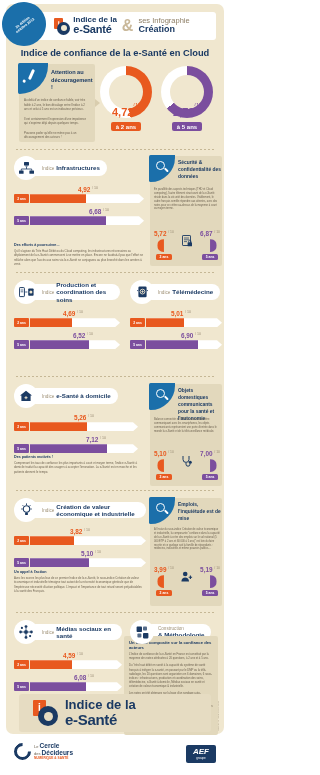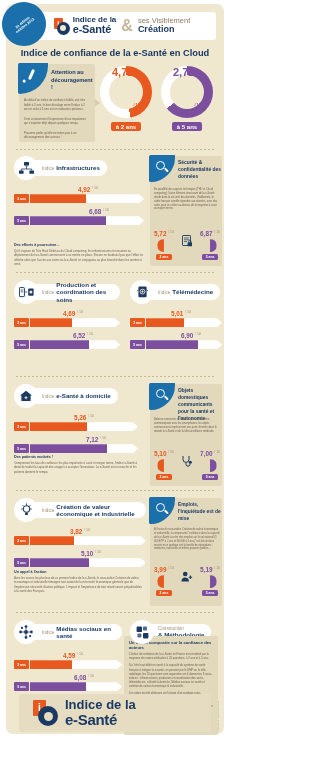--- a/index.html
+++ b/index.html
@@ -97,21 +97,21 @@
 
   
   .donut-wrap { position:absolute; top:62px; display:flex; flex-direction:column; align-items:center; }
   .donut { position:relative; width:52px; height:52px; border-radius:50%; }
   .donut .hole {
     position:absolute; left:9px; top:9px; width:34px; height:34px;
     background:#f0e7cf; border-radius:50%;
   }
   .donut-val {
     position:absolute; left:0; top:0; width:52px; height:52px;
-    display:flex; align-items:flex-start; justify-content:center;
+    display:flex; align-items:flex-end; justify-content:center;
     font-size:11px; font-weight:bold;
   }
   .donut-val sup { font-size:4px; font-weight:bold; align-self:flex-end; margin-bottom:11px; }
   .pill {
     margin-top:4px; padding:1.5px 5px; border-radius:2px;
     color:#fff; font-size:6px; font-weight:bold;
   }
 
   
   .dots {
@@ -264,21 +264,21 @@
          <div class="sq">i</div>
          <div class="circ"></div>
        </div>
        <div class="hdr-name">
          <div class="l1">Indice de la</div>
          <div class="l2">e-Santé</div>
        </div>
      </div>
      <div class="amp">&amp;</div>
      <div class="hdr-right">
-       <div class="r1">ses Visiblement</div>
+       <div class="r1">ses Infographie</div>
        <div class="r2">Création</div>
      </div>
    </div>
 
    <div class="main-title">Indice de confiance de la e-Santé en Cloud</div>
 
    <div class="att">
      <div class="att-badge">
             <div class="bang"></div>
           </div>
@@ -697,13 +697,27 @@
      </div>
      <div>
        <div class="bn1">Indice de la</div>
        <div class="bn2">e-Santé</div>
      </div>
    </div>
 
   </div>
  </div>
 
+ <div class="footer">
+   <div class="cercle">
+     <div class="cercle-ring"></div>
+     <div class="cercle-txt">
+       <div class="c1"><span>Le</span> <b>Cercle</b></div>
+       <div class="c1"><span>des</span> <b>Décideurs</b></div>
+       <div class="c2">NUMÉRIQUE &amp; SANTÉ</div>
+     </div>
+   </div>
+   <div class="aef">
+     <div class="a1">AEF</div>
+     <div class="a2">groupe</div>
+   </div>
+ </div>
 </div>
 
 </body></html>

